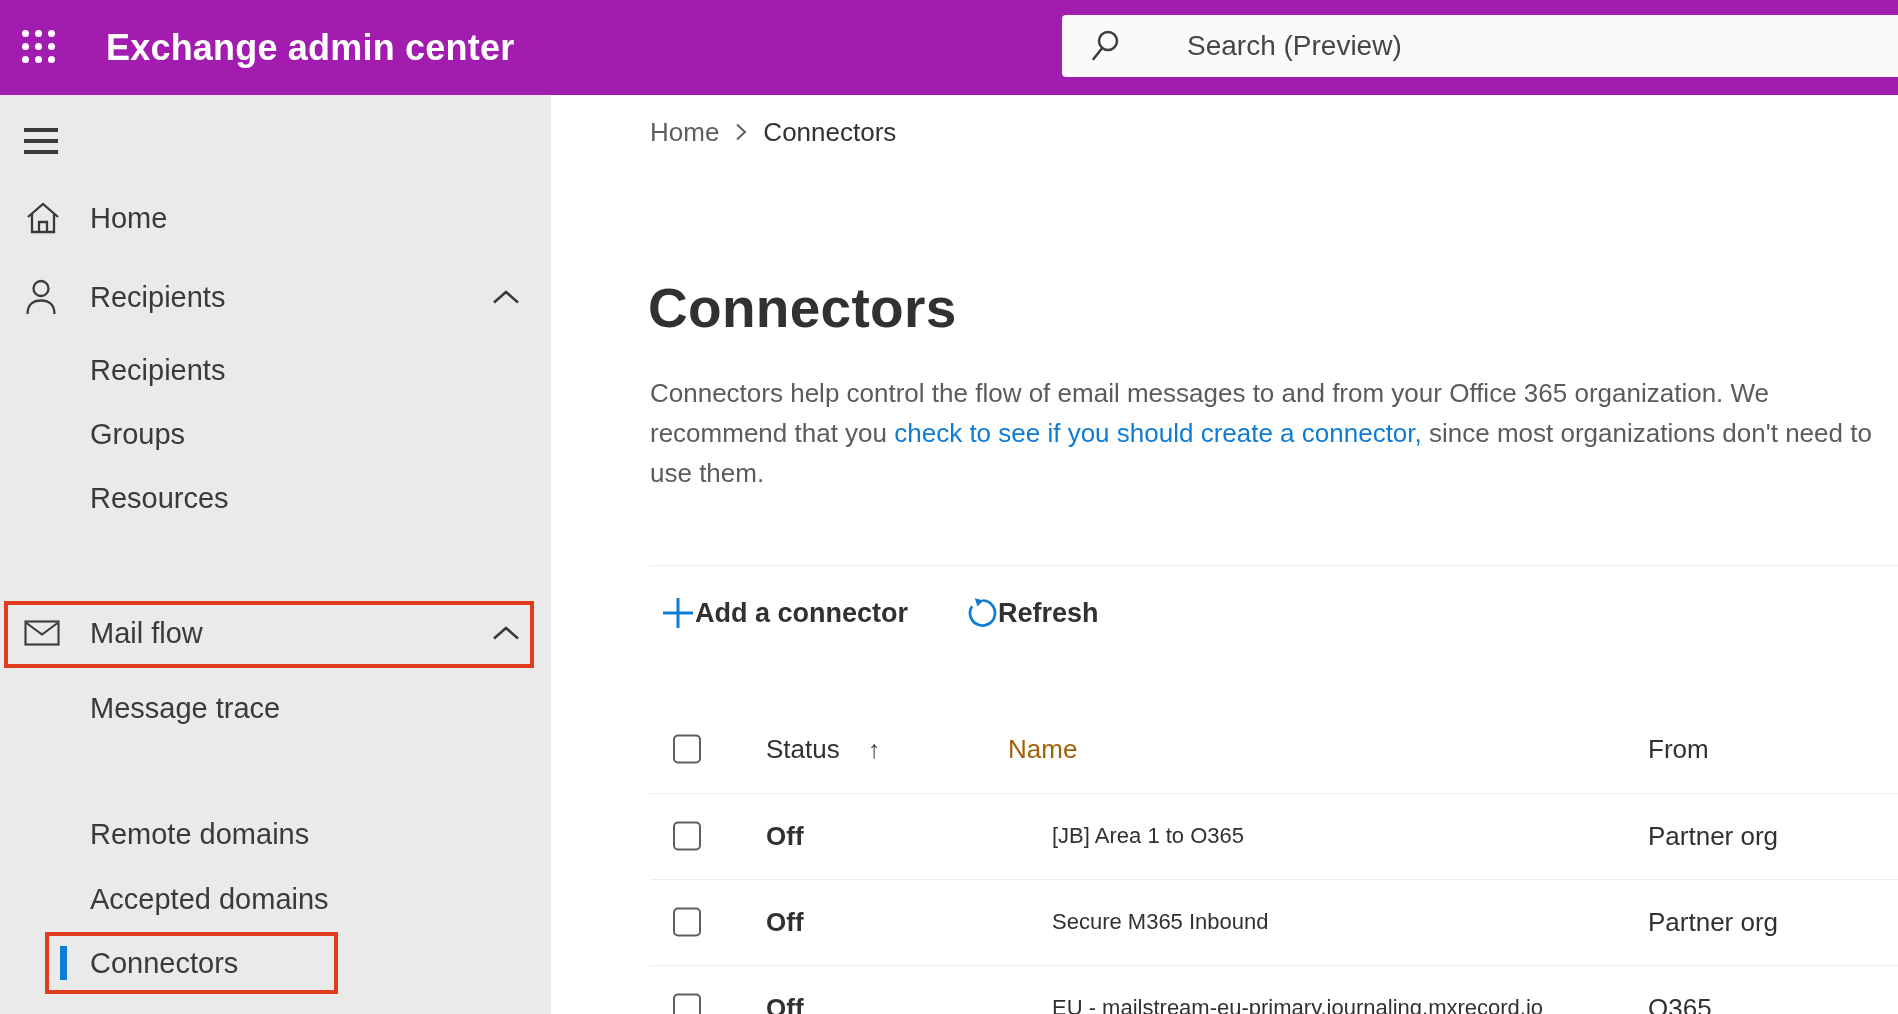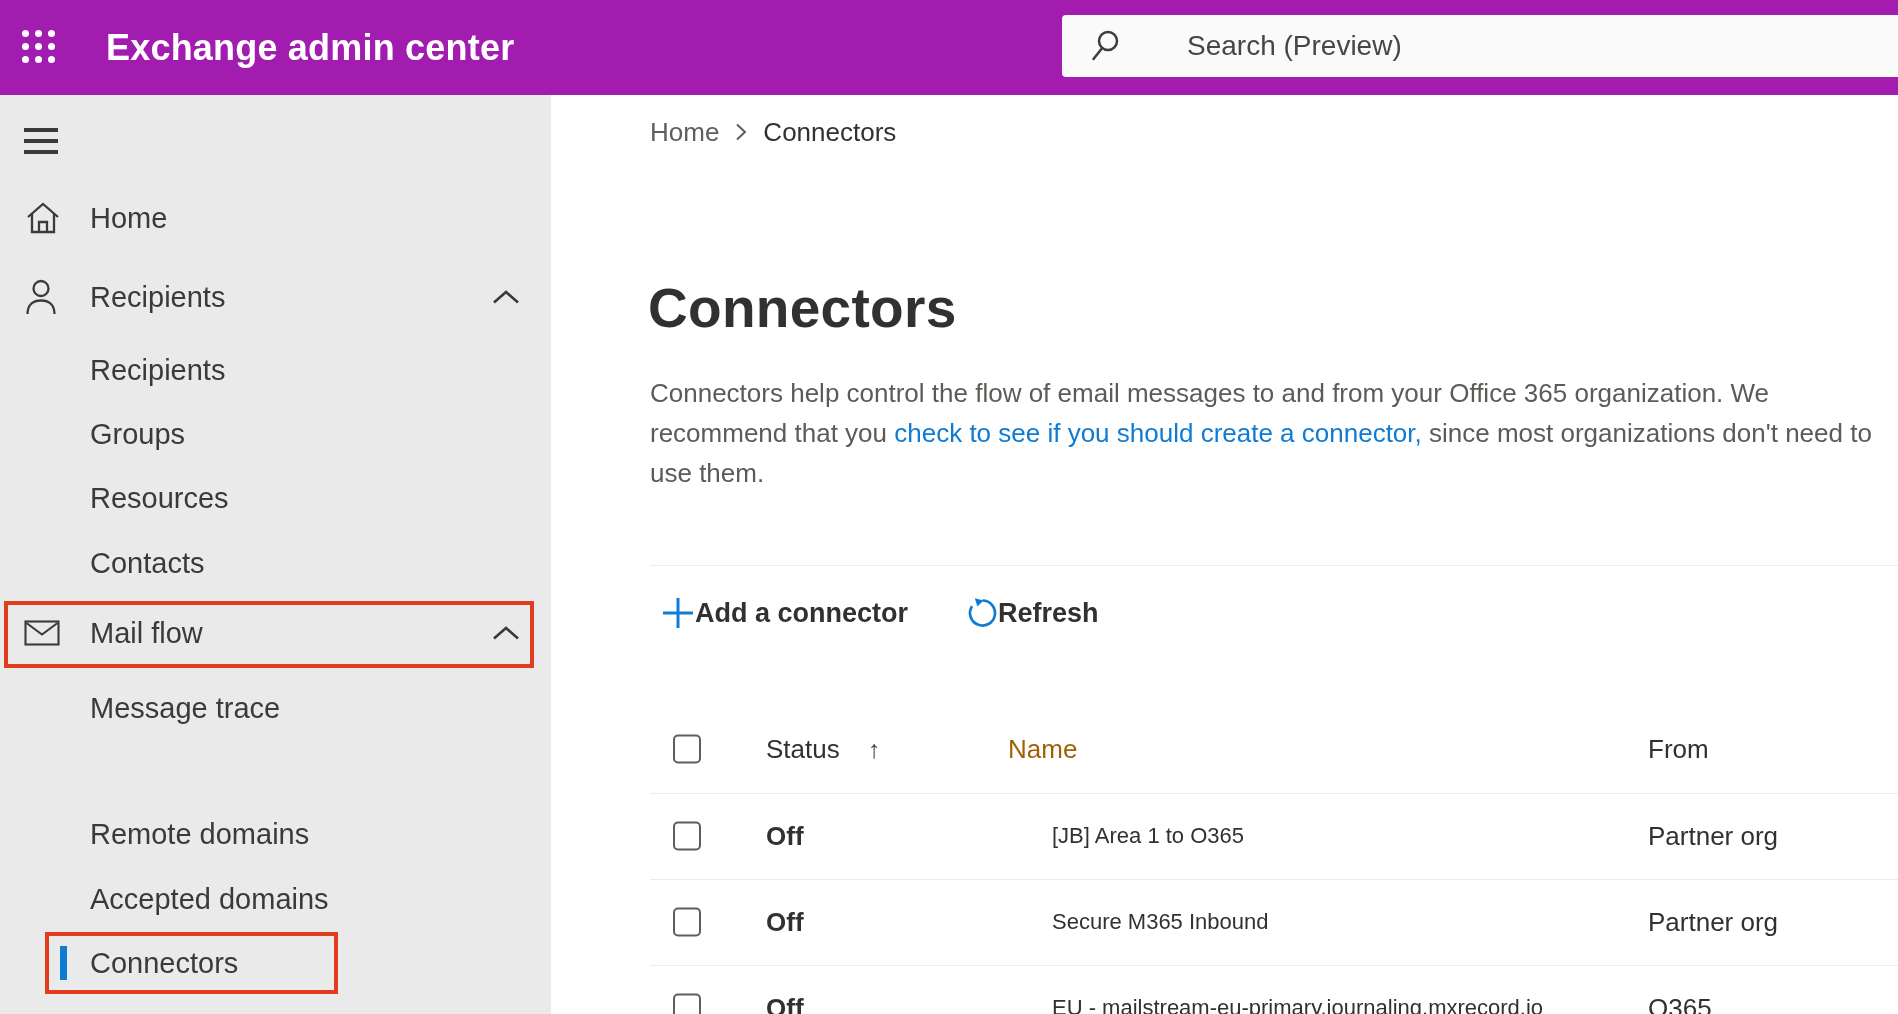--- a/index.html
+++ b/index.html
@@ -136,23 +136,20 @@
     </div>
 
     <div class="nav-item" style="top:251px">
       <span class="nav-label">Recipients</span>
     </div>
     <div class="nav-item" style="top:315px">
       <span class="nav-label">Groups</span>
     </div>
     <div class="nav-item" style="top:379px">
       <span class="nav-label">Resources</span>
-    </div>
-    <div class="nav-item" style="top:444px">
-      <span class="nav-label">Contacts</span>
     </div>
 
     <div class="nav-item" style="top:514px">
       <span class="nav-icon">
         <svg width="36" height="26" viewBox="0 0 36 26" fill="none" stroke="#3b3a39" stroke-width="2.1">
           <rect x="1.5" y="1.5" width="33" height="23"></rect>
           <path d="M2.5 3 L18 14.5 L33.5 3"></path>
         </svg>
       </span>
       <span class="nav-label">Mail flow</span>

